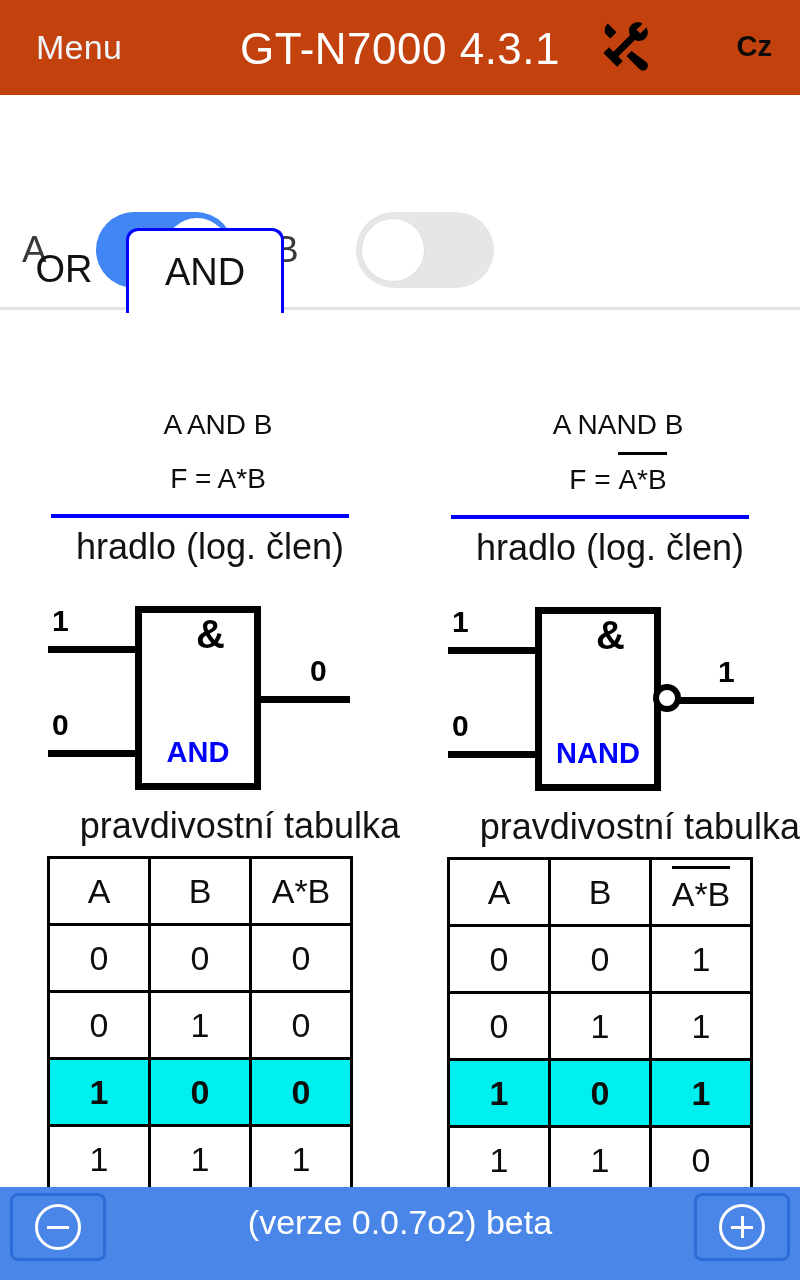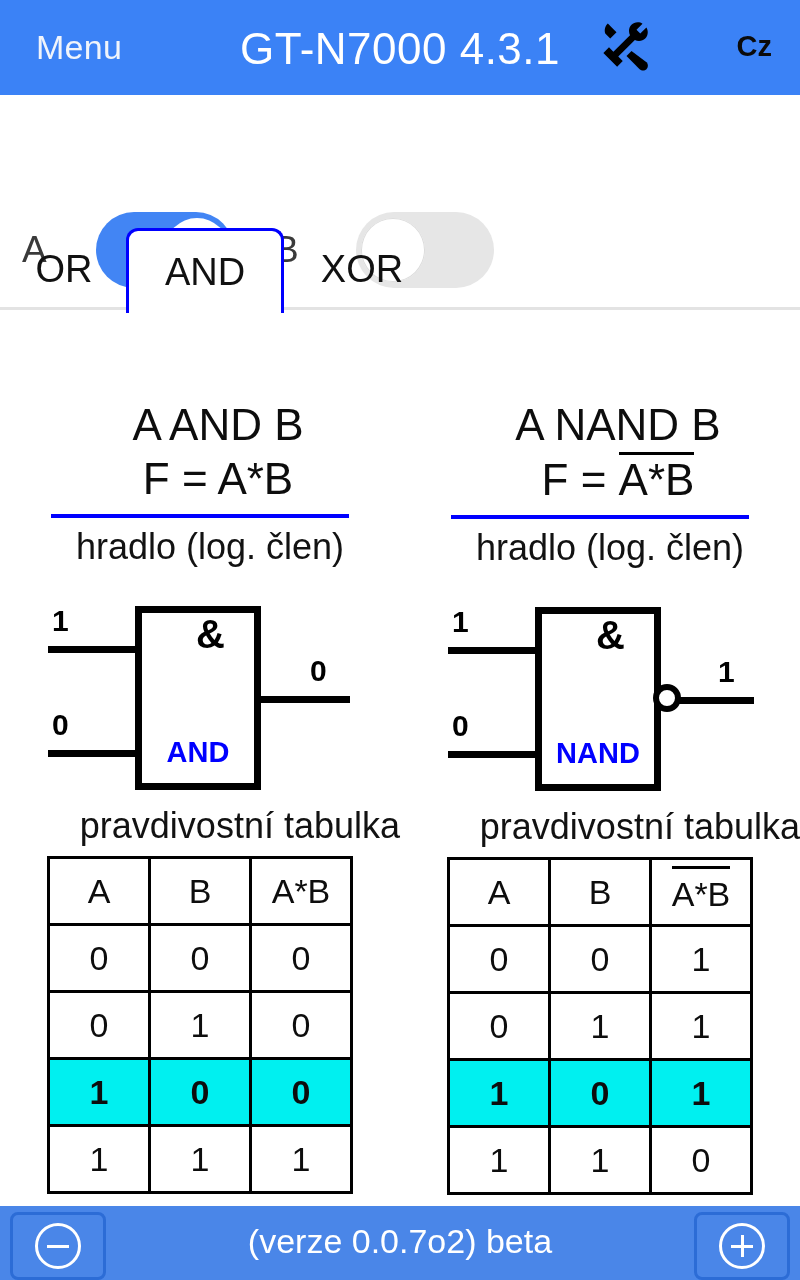--- a/index.html
+++ b/index.html
@@ -7,21 +7,21 @@
     width: 800px; height: 1280px;
     background: #ffffff;
     font-family: "Liberation Sans", sans-serif;
     overflow: hidden;
   }
   #app { position: relative; width: 800px; height: 1280px; background: #fff; }
 
   
   .header {
     position: absolute; left: 0; top: 0; width: 800px; height: 112px;
-    background: #3b82f6;
+    background: #c2410c;
   }
   .header-menu {
     position: absolute; left: 36px; top: 28px;
     font-size: 34px; color: #f0f4fb; letter-spacing: .3px;
   }
   .header-title {
     position: absolute; left: 0; top: 24px; width: 800px;
     text-align: center; font-size: 44px; color: #ffffff;
     letter-spacing: .5px;
   }
@@ -83,21 +83,21 @@
     position: absolute; left: 0; top: 323px; width: 800px;
     text-align: center; font-size: 36px; color: #1b1b1b;
   }
 
   
   .col { position: absolute; top: 398px; width: 400px; }
   .col.left  { left: 0; }
   .col.right { left: 400px; }
 
   .formula-name, .formula-eq {
-    text-align: center; font-size: 44px; color: #0d0d0d;
+    text-align: center; font-size: 28px; color: #0d0d0d;
     line-height: 54px;
     padding-left: 36px;
   }
   .ovl {
     display: inline-block;
     border-top: 3px solid #000;
     padding-top: 1px; line-height: 48px;
   }
   .rule {
     margin: 8px auto 0 auto; width: 298px; height: 4px; background: #0000ff;
@@ -160,21 +160,21 @@
     color: #0d0d0d;
   }
   table.tt tr.hl td {
     background: #00f0f0;
     font-weight: bold;
   }
   table.tt tr.head td { font-size: 34px; }
 
   
   .footer {
-    position: absolute; left: 0; bottom: 0; width: 800px; height: 74px;
+    position: absolute; left: 0; bottom: 0; width: 800px; height: 93px;
     background: #4a86e8;
   }
   .fbtn {
     position: absolute; top: 6px; width: 96px; height: 68px;
     border: 3px solid #2c6cd6; border-radius: 8px;
     background: #4a86e8;
   }
   .fbtn.minus { left: 10px; }
   .fbtn.plus  { right: 10px; }
   .fcircle {
@@ -216,21 +216,20 @@
     </div>
     <div class="tg-label b">B</div>
     <div class="switch off">
       <div class="knob"></div>
     </div>
   </div>
 
   <div class="tabbar">
     <div class="tab or">OR</div>
     <div class="tab and active">AND</div>
-    <div class="tab xor">XOR</div>
   </div>
 
 
   <div class="col left">
     <div class="formula-name">A AND B</div>
     <div class="formula-eq">
       <span>F = </span><span>A*B</span>
     </div>
     <div class="rule"></div>
     <div class="gate-caption">hradlo (log. člen)</div>

